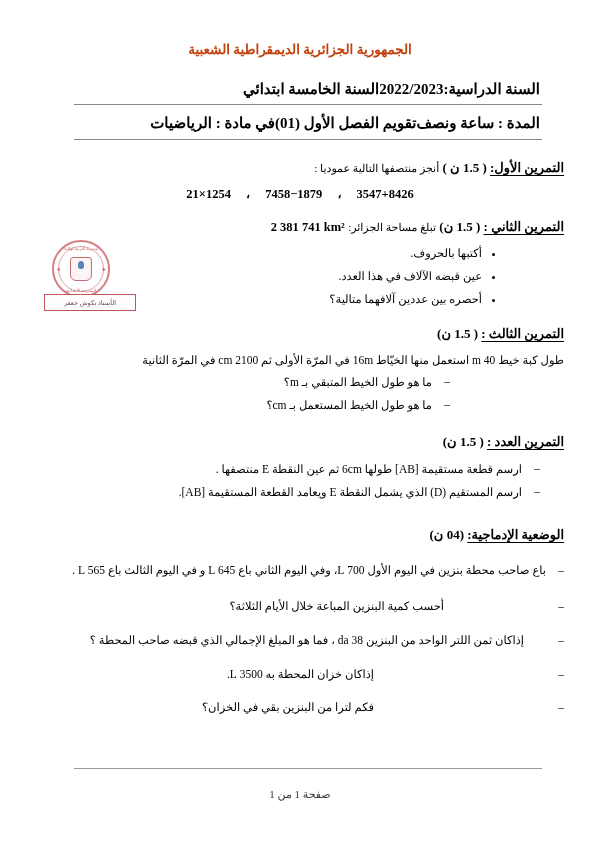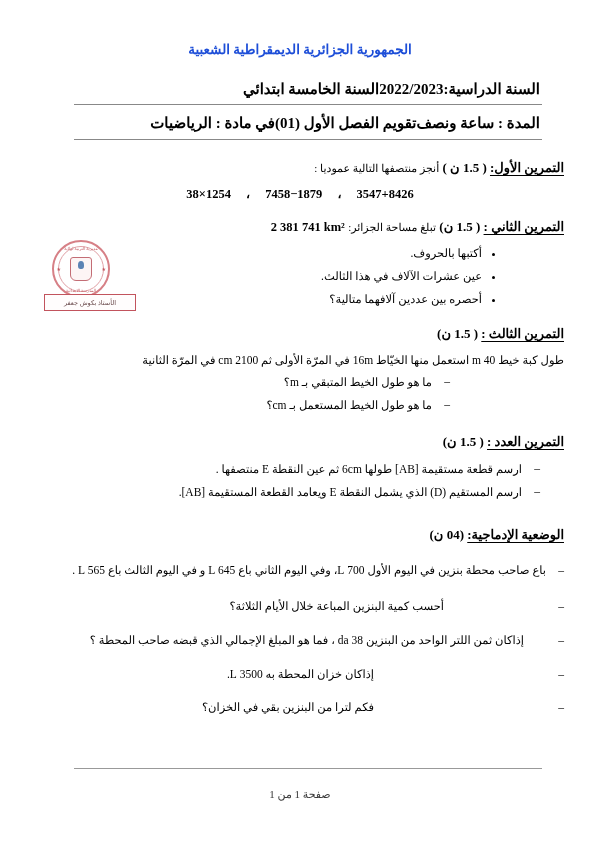--- a/index.html
+++ b/index.html
@@ -20,21 +20,21 @@
     box-sizing: border-box;
   }
 
   
   .doc-title {
     position: absolute;
     top: 41px;
     left: 0;
     right: 0;
     text-align: center;
-    color: #1d4ed8;
+    color: #c2410c;
     font-weight: bold;
     font-size: 13.5px;
     letter-spacing: 0px;
   }
   .hdr-row {
     position: absolute;
     left: 74px;
     right: 60px;
     display: flex;
     flex-direction: row-reverse;
@@ -263,38 +263,38 @@
 
   <div class="rule rule-bottom"></div>
 
   <div class="ex-head" style="top:160px;">
     <span class="label">التمرين الأول:</span>
     <span class="marks">( 1.5 ن )</span>
     <span class="inline-note">أنجز منتصفها التالية عموديا :</span>
   </div>
 
   <div class="ops">
-    <span>38×1254</span>
+    <span>21×1254</span>
     <span>،</span>
     <span>7458−1879</span>
     <span>،</span>
     <span>3547+8426</span>
   </div>
 
   <div class="ex-head" style="top:219px;text-align:center;">
     <span class="label">التمرين الثاني :</span>
     <span class="marks">( 1.5 ن)</span>
     <span class="inline-note">تبلغ مساحة الجزائر:</span>
     <span class="num-b ltr" style="font-size:12.5px;">2 381 741 km²</span>
   </div>
 
   <div class="bullets" style="top:246px;">
     <ul class="dot-list">
       <li>أكتبها بالحروف.</li>
-      <li>عين عشرات الآلاف في هذا الثالث.</li>
+      <li>عين قبضه الآلاف في هذا العدد.</li>
       <li>أحصره بين عددين آلافهما متالية؟</li>
     </ul>
   </div>
 
   <div class="stamp-wrap">
     <div class="stamp-circle">
       <div class="stamp-emblem"></div>
     </div>
     <div class="stamp-arc">
       <span class="top-txt">مديرية التربية لولاية</span>

